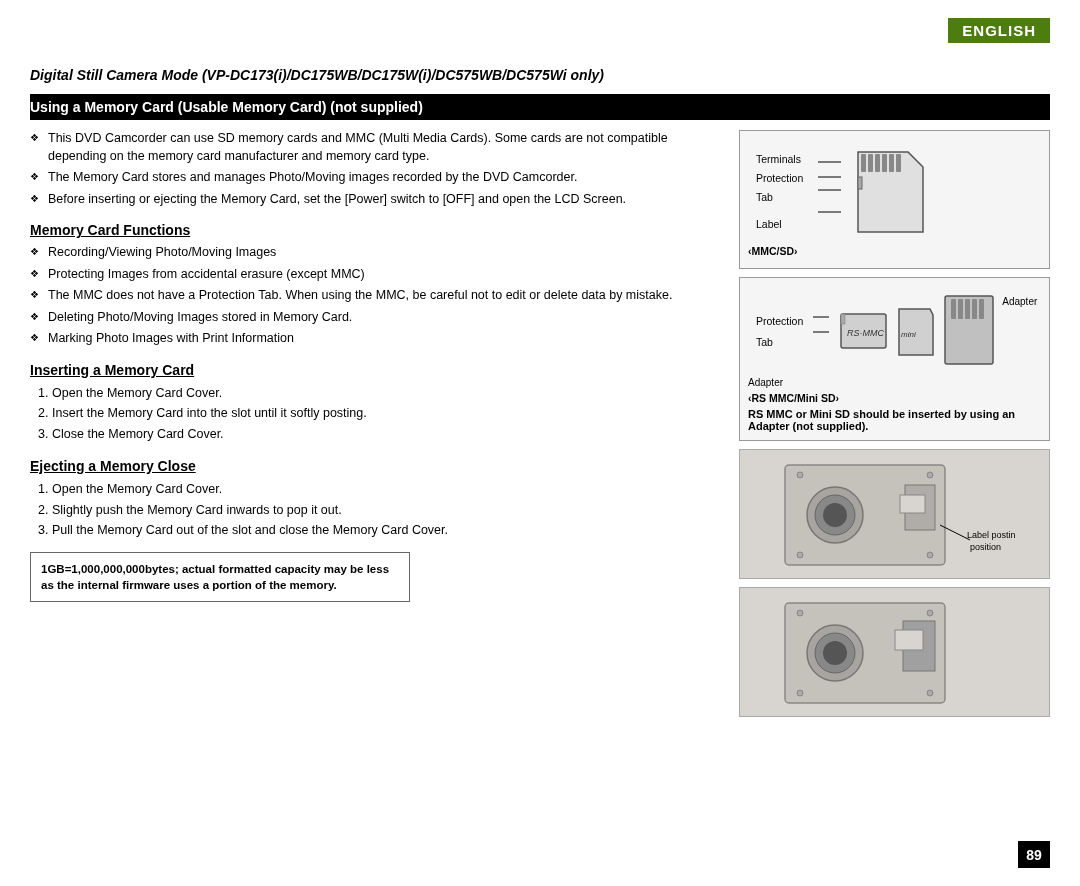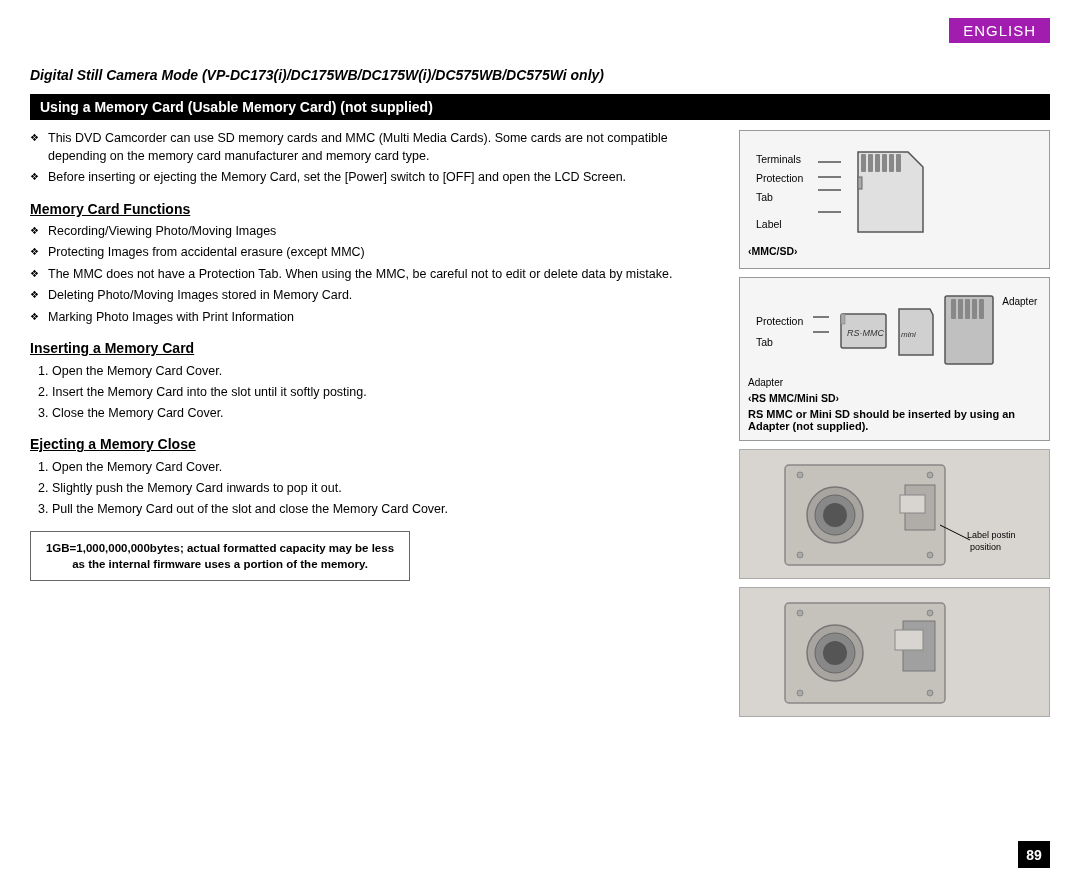--- a/index.html
+++ b/index.html
@@ -19,45 +19,45 @@
       height: 886px;
       padding: 20px 30px;
       position: relative;
     }
 
     
     .english-badge {
       position: absolute;
       top: 18px;
       right: 30px;
-      background: #a21caf;
+      background: #4d7c0f;
       color: #fff;
       font-size: 15px;
-      font-weight: normal;
+      font-weight: bold;
       padding: 4px 14px;
       letter-spacing: 1px;
     }
 
     
     .main-title {
       font-size: 14px;
       font-weight: bold;
       font-style: italic;
       margin-top: 46px;
       margin-bottom: 10px;
       line-height: 1.3;
     }
 
     
     .section-header {
       background: #000;
       color: #fff;
       font-size: 14px;
       font-weight: bold;
-      padding: 5px 10px;
+      padding: 5px 0;
       margin-bottom: 10px;
     }
 
     
     .content-area {
       display: flex;
       gap: 4px;
       margin-top: 8px;
     }
 
@@ -161,21 +161,20 @@
       line-height: 2;
     }
 
     
     .note-box {
       border: 1px solid #666;
       padding: 8px 10px;
       margin-top: 12px;
       max-width: 380px;
       background: #fff;
-      text-align: center;
     }
 
     .note-box p {
       font-size: 11.5px;
       font-weight: bold;
       line-height: 1.4;
     }
 
     
     .page-number {
@@ -225,20 +224,21 @@
   <div class="main-title">Digital Still Camera Mode (VP-DC173(i)/DC175WB/DC175W(i)/DC575WB/DC575Wi only)</div>
 
   <div class="section-header">Using a Memory Card (Usable Memory Card) (not supplied)</div>
 
   <div class="content-area">
 
     <div class="left-column">
 
       <ul class="bullet-list">
         <li>This DVD Camcorder can use SD memory cards and MMC (Multi Media Cards). Some cards are not compatible depending on the memory card manufacturer and memory card type.</li>
+        <li>The Memory Card stores and manages Photo/Moving images recorded by the DVD Camcorder.</li>
         <li>Before inserting or ejecting the Memory Card, set the <strong>[Power]</strong> switch to <strong>[OFF]</strong> and open the LCD Screen.</li>
       </ul>
 
       <div class="subsection-title">Memory Card Functions</div>
       <ul class="bullet-list">
         <li>Recording/Viewing Photo/Moving Images</li>
         <li>Protecting Images from accidental erasure (except MMC)</li>
         <li>The MMC does not have a Protection Tab. When using the MMC, be careful not to edit or delete data by mistake.</li>
         <li>Deleting Photo/Moving Images stored in Memory Card.</li>
         <li>Marking Photo Images with Print Information</li>

